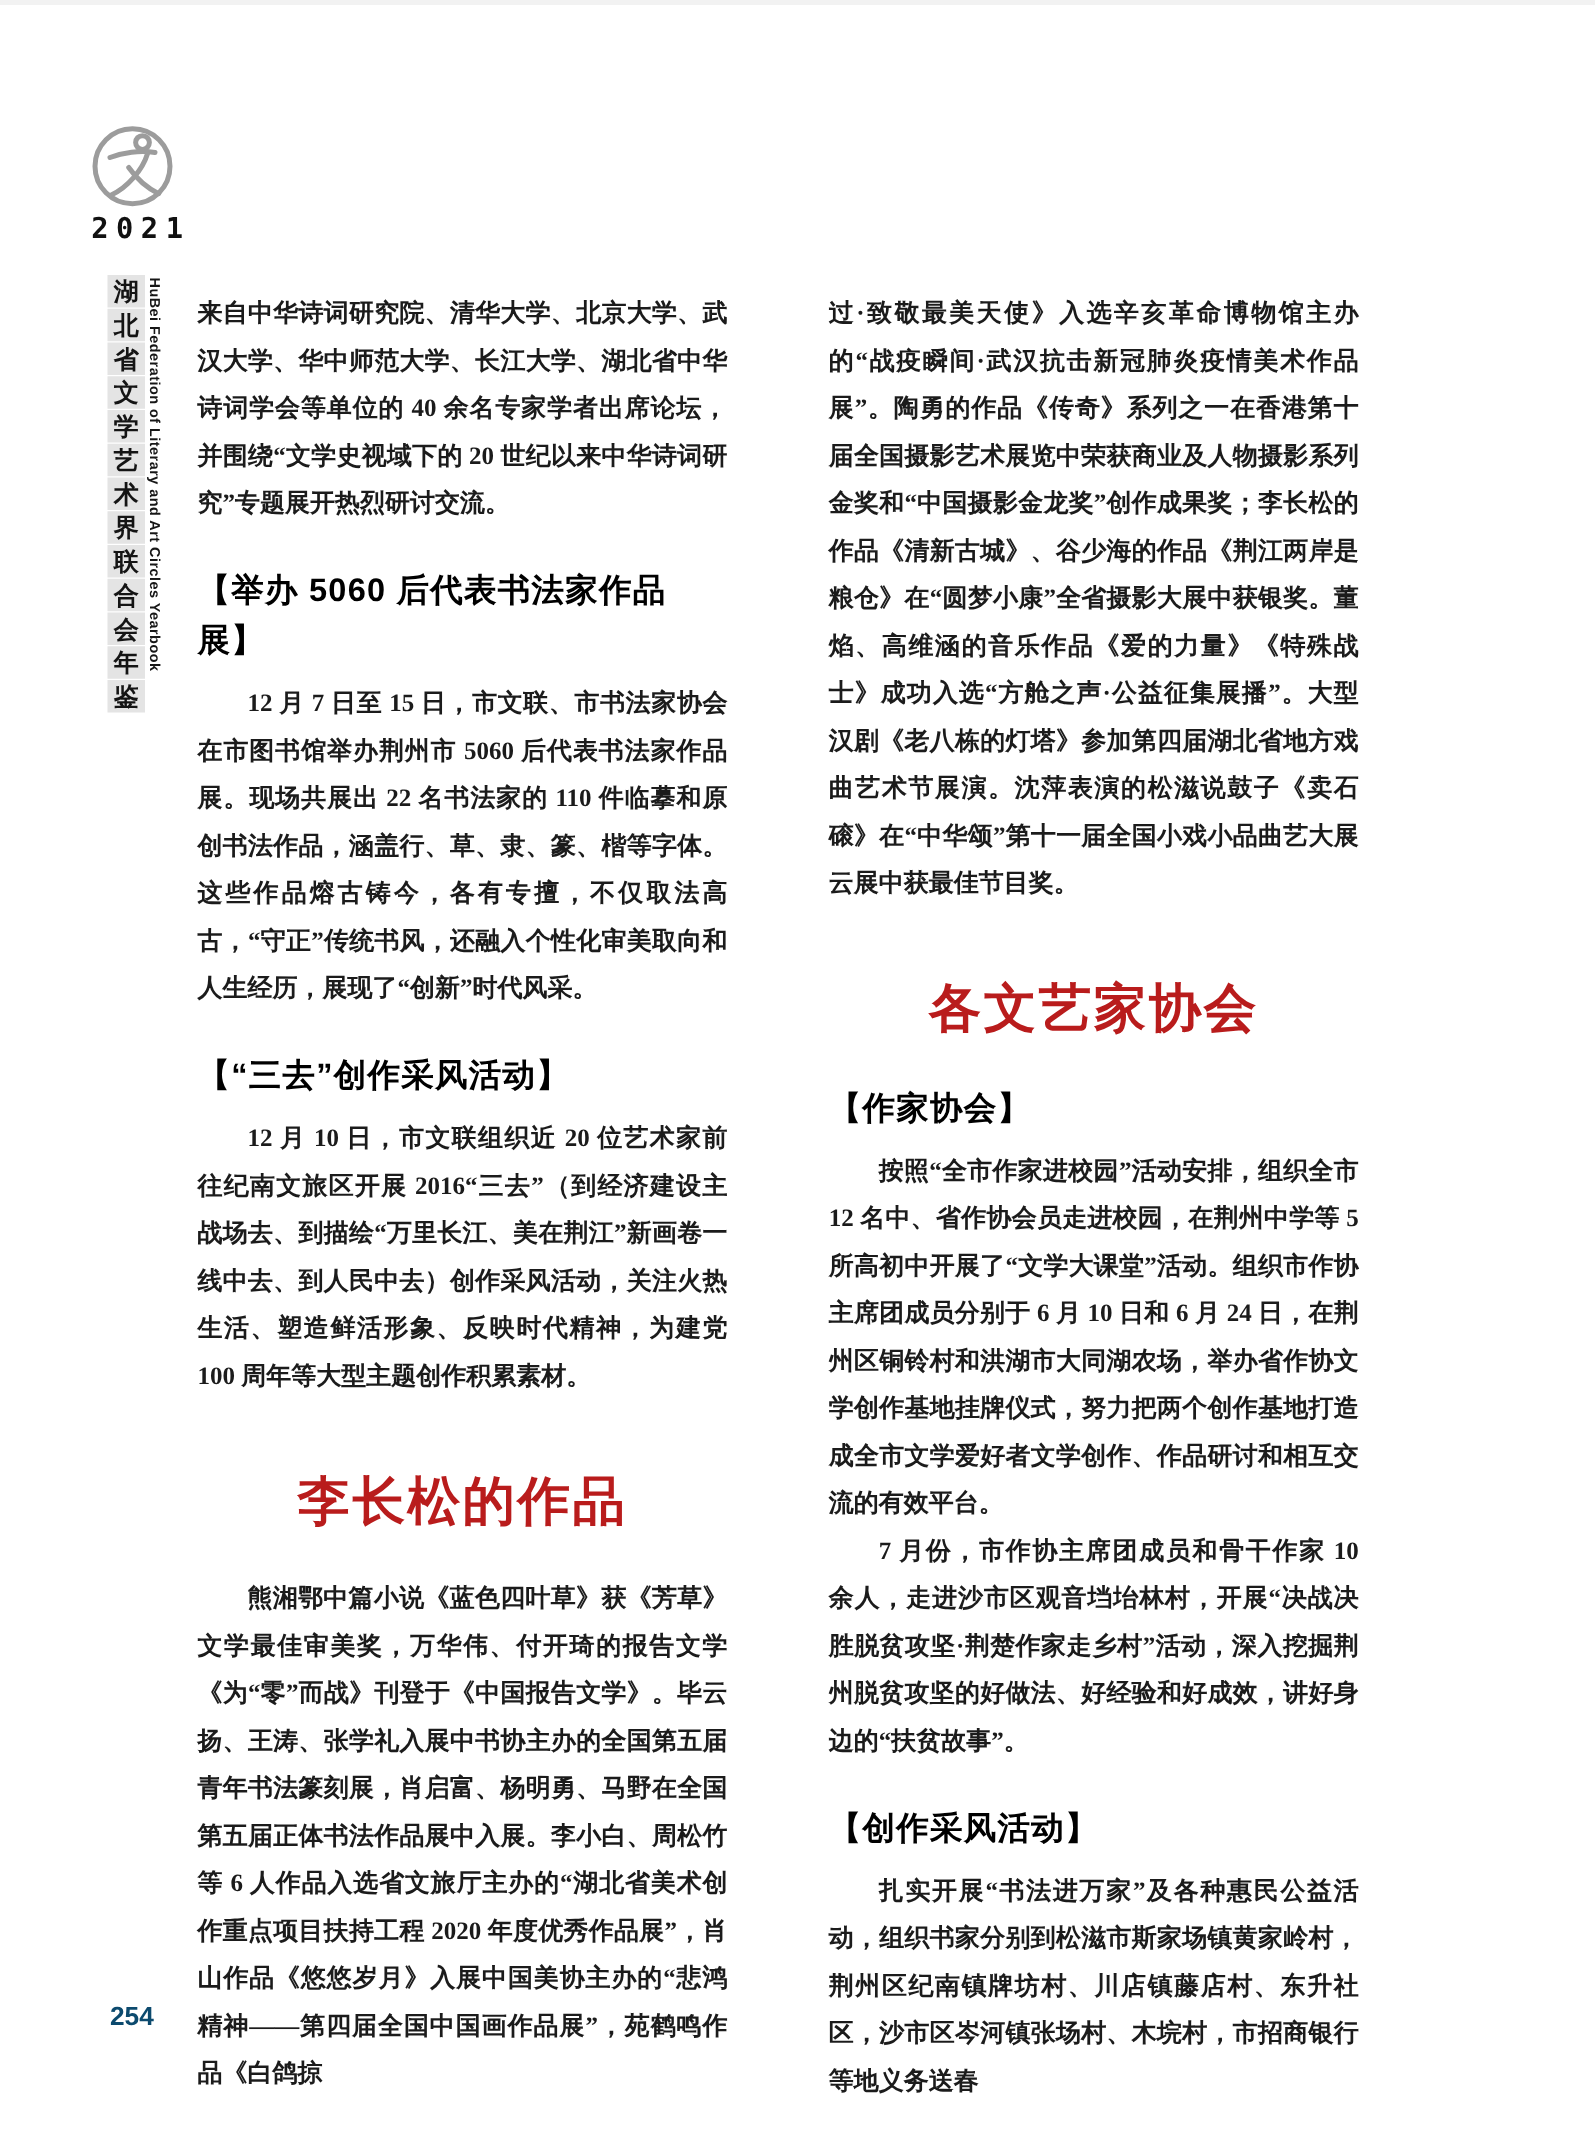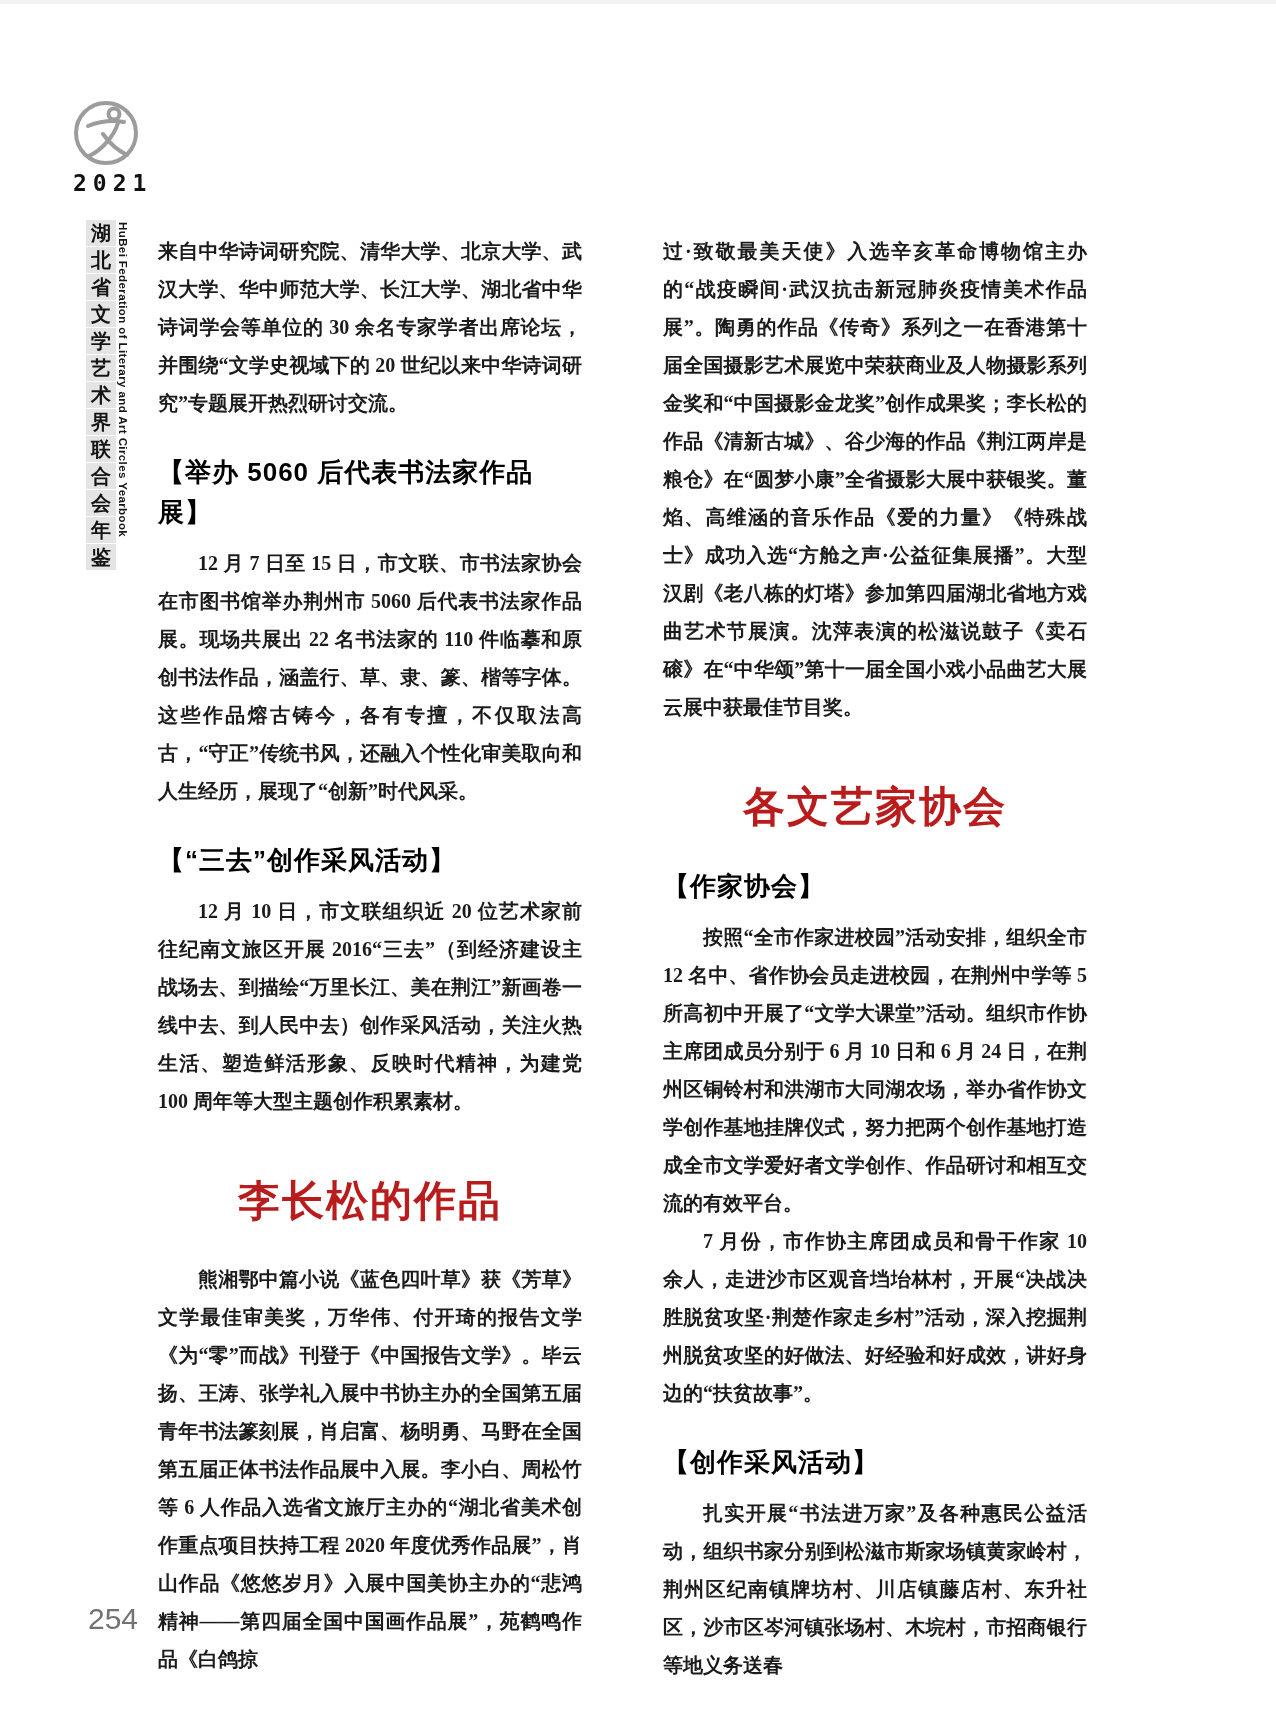--- a/index.html
+++ b/index.html
@@ -54,21 +54,21 @@
     font-family:"Liberation Sans","DejaVu Sans",sans-serif;
     font-weight:700;font-size:42px;line-height:50px;
     letter-spacing:2px;color:#b91c1c;
     text-align:center;
     margin:56px 0 34px 0;
   }
   
   .page-number{
     position:absolute;left:88px;top:1598px;
     font-family:"Liberation Sans","DejaVu Sans",sans-serif;
-    font-weight:400;font-size:30px;color:#737373;
+    font-weight:700;font-size:21px;color:#0c4a6e;
   }
 </style>
 </head>
 <body>
 
 <div class="page">
 
   <div class="logo">
     <svg width="68" height="70" viewBox="0 0 68 70" xmlns="http://www.w3.org/2000/svg">
       <circle cx="34" cy="35" r="30" fill="none" stroke="#9c9c9c" stroke-width="4"></circle>
@@ -91,21 +91,21 @@
     <span class="sb-char">界</span>
     <span class="sb-char">联</span>
     <span class="sb-char">合</span>
     <span class="sb-char">会</span>
     <span class="sb-char">年</span>
     <span class="sb-char">鉴</span>
   </div>
   <div class="sidebar-en">HuBei Federation of Literary and Art Circles Yearbook</div>
 
   <div class="col col-left">
-    <p class="para">来自中华诗词研究院、清华大学、北京大学、武汉大学、华中师范大学、长江大学、湖北省中华诗词学会等单位的 30 余名专家学者出席论坛，并围绕“文学史视域下的 20 世纪以来中华诗词研究”专题展开热烈研讨交流。</p>
+    <p class="para">来自中华诗词研究院、清华大学、北京大学、武汉大学、华中师范大学、长江大学、湖北省中华诗词学会等单位的 40 余名专家学者出席论坛，并围绕“文学史视域下的 20 世纪以来中华诗词研究”专题展开热烈研讨交流。</p>
     <div class="entry-header">【举办 5060 后代表书法家作品展】</div>
     <p class="para indent">12 月 7 日至 15 日，市文联、市书法家协会在市图书馆举办荆州市 5060 后代表书法家作品展。现场共展出 22 名书法家的 110 件临摹和原创书法作品，涵盖行、草、隶、篆、楷等字体。这些作品熔古铸今，各有专擅，不仅取法高古，“守正”传统书风，还融入个性化审美取向和人生经历，展现了“创新”时代风采。</p>
     <div class="entry-header">【“三去”创作采风活动】</div>
     <p class="para indent">12 月 10 日，市文联组织近 20 位艺术家前往纪南文旅区开展 2016“三去”（到经济建设主战场去、到描绘“万里长江、美在荆江”新画卷一线中去、到人民中去）创作采风活动，关注火热生活、塑造鲜活形象、反映时代精神，为建党 100 周年等大型主题创作积累素材。</p>
     <div class="big-header">李长松的作品</div>
     <p class="para indent">熊湘鄂中篇小说《蓝色四叶草》获《芳草》文学最佳审美奖，万华伟、付开琦的报告文学《为“零”而战》刊登于《中国报告文学》。毕云扬、王涛、张学礼入展中书协主办的全国第五届青年书法篆刻展，肖启富、杨明勇、马野在全国第五届正体书法作品展中入展。李小白、周松竹等 6 人作品入选省文旅厅主办的“湖北省美术创作重点项目扶持工程 2020 年度优秀作品展”，肖山作品《悠悠岁月》入展中国美协主办的“悲鸿精神——第四届全国中国画作品展”，苑鹤鸣作品《白鸽掠</p>
   </div>
 
   <div class="col col-right">
     <p class="para">过·致敬最美天使》入选辛亥革命博物馆主办的“战疫瞬间·武汉抗击新冠肺炎疫情美术作品展”。陶勇的作品《传奇》系列之一在香港第十届全国摄影艺术展览中荣获商业及人物摄影系列金奖和“中国摄影金龙奖”创作成果奖；李长松的作品《清新古城》、谷少海的作品《荆江两岸是粮仓》在“圆梦小康”全省摄影大展中获银奖。董焰、高维涵的音乐作品《爱的力量》《特殊战士》成功入选“方舱之声·公益征集展播”。大型汉剧《老八栋的灯塔》参加第四届湖北省地方戏曲艺术节展演。沈萍表演的松滋说鼓子《卖石磙》在“中华颂”第十一届全国小戏小品曲艺大展云展中获最佳节目奖。</p>

